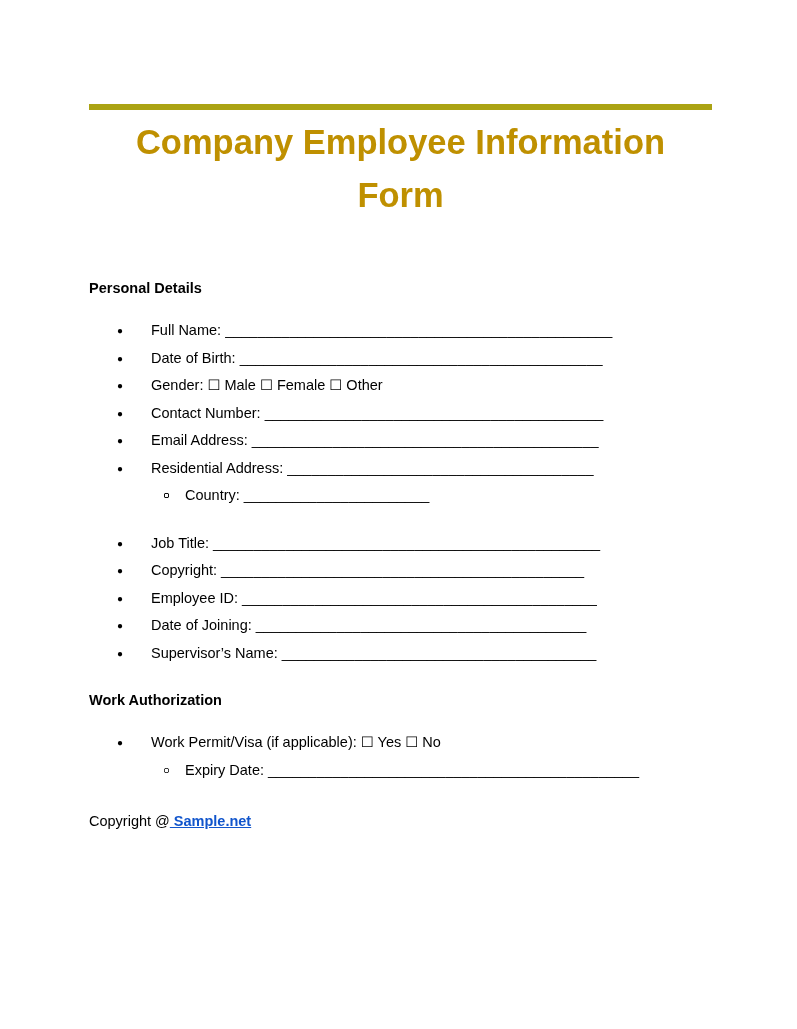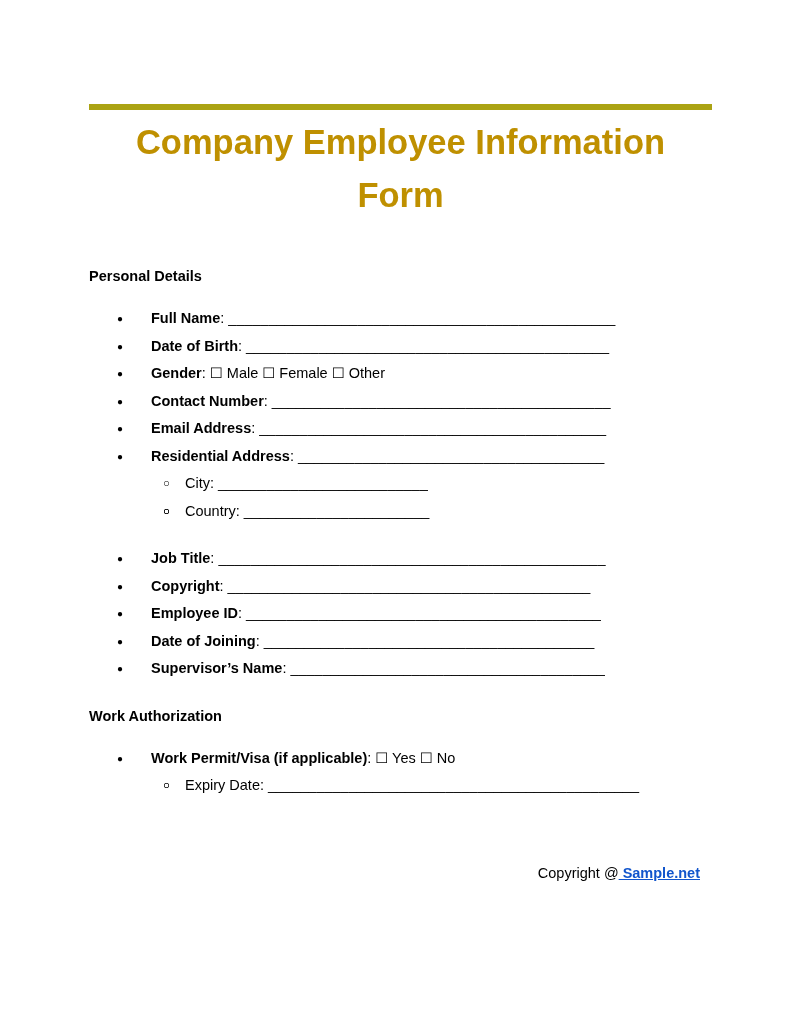--- a/index.html
+++ b/index.html
@@ -27,46 +27,46 @@
     color:#bf9000;
     text-align:center;
   }
   .sec-heading{
     margin:0;
     font-size:14.5px;
     line-height:18px;
     font-weight:bold;
     color:#000000;
   }
-  .sec-heading.first{margin-top:45px;}
+  .sec-heading.first{margin-top:57px;}
   .sec-heading.later{margin-top:24px;}
   ul.items{
     list-style:none;
     margin:20px 0 0 0;
     padding:0;
   }
   ul.items li{
     position:relative;
     font-size:14.5px;
     line-height:27.5px;
     white-space:nowrap;
   }
   .li1{padding-left:62px;}
   .li2{padding-left:96px;}
   .marker{
     position:absolute;
     font-size:10px;
   }
   .li1 .marker{left:28px;}
   .li2 .marker{left:74px;font-size:11.5px;}
-  .label{font-weight:bold;}
+  .label{font-weight:normal;}
   .footer{
-    margin-top:64px;
+    margin-top:28px;
     padding-right:12px;
-    text-align:right;
+    text-align:left;
     font-size:14.5px;
     line-height:18px;
   }
   .footer a{
     color:#1155cc;
     font-weight:bold;
     text-decoration:underline;
     cursor:pointer;
   }
 </style>
@@ -95,21 +95,21 @@
         <li class="li1">
           <span class="marker">●</span><span class="label">Contact Number</span><span>: __________________________________________</span>
         </li>
         <li class="li1">
           <span class="marker">●</span><span class="label">Email Address</span><span>: ___________________________________________</span>
         </li>
         <li class="li1">
           <span class="marker">●</span><span class="label">Residential Address</span><span>: ______________________________________</span>
         </li>
         <li class="li2">
-          <span class="marker">○</span><span>City: __________________________</span>
+          <span class="marker">○</span>
         </li>
         <li class="li2">
           <span class="marker">○</span>
         </li>
         <li class="li2">
           <span class="marker">○</span>
         </li>
         <li class="li2">
           <span class="marker">○</span><span>Country: _______________________</span>
         </li>

